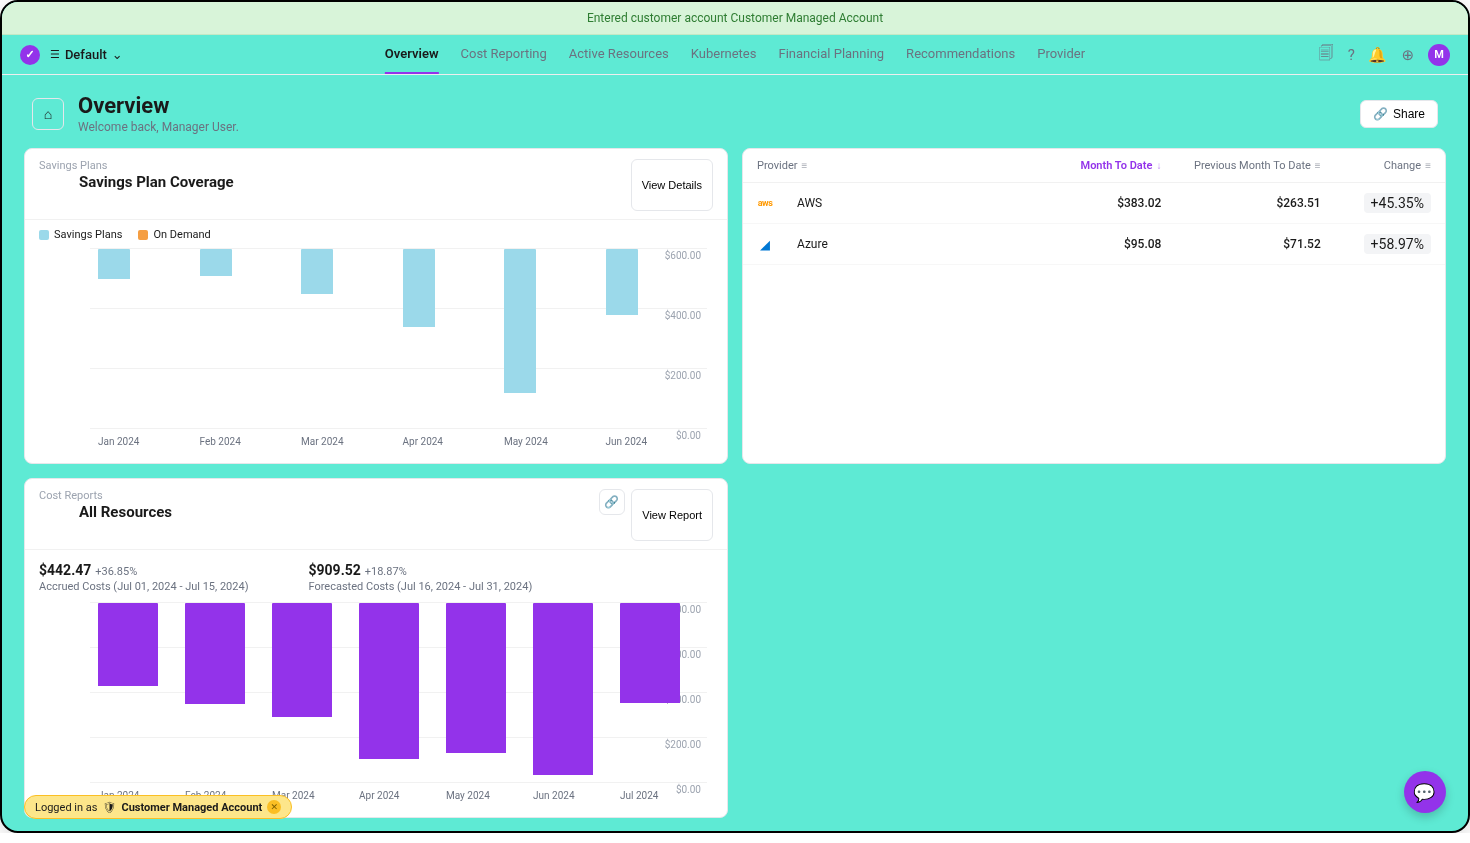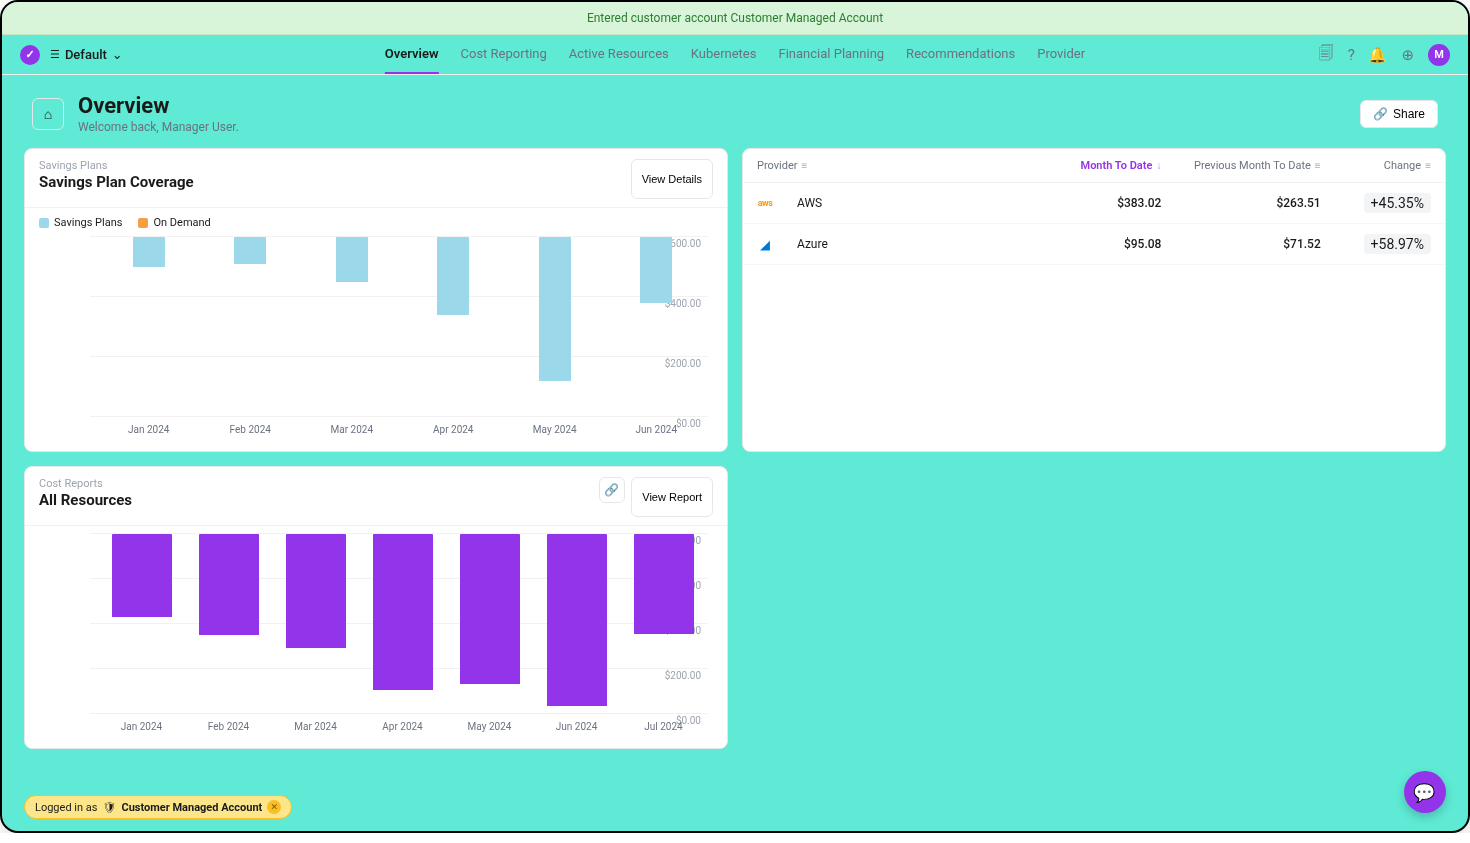--- a/index.html
+++ b/index.html
@@ -18,33 +18,33 @@
 .avatar { width: 22px; height: 22px; border-radius: 50%; background: #9333ea; color: #fff; display: flex; align-items: center; justify-content: center; font-size: 11px; font-weight: 600; cursor: pointer; }
 .page-header { display: flex; align-items: center; padding: 18px 30px 14px; }
 .home-box { width: 32px; height: 32px; border: 1px solid #e5e7eb; border-radius: 6px; display: flex; align-items: center; justify-content: center; margin-right: 14px; font-size: 14px; }
 .page-title { font-size: 22px; font-weight: 700; }
 .page-subtitle { font-size: 12px; color: #6b7280; margin-top: 2px; }
 .share-btn { margin-left: auto; border: 1px solid #e5e7eb; border-radius: 6px; padding: 6px 12px; font-size: 12px; cursor: pointer; display: flex; align-items: center; gap: 5px; background: #fff; }
 .grid { display: grid; grid-template-columns: 1fr 1fr; gap: 14px; padding: 0 22px 22px; }
 .card { border: 1px solid #e5e7eb; border-radius: 8px; background: #fff; }
 .card-head { padding: 10px 14px 8px; display: flex; align-items: flex-start; border-bottom: 1px solid #f1f1f1; }
 .eyebrow { font-size: 11px; color: #9ca3af; }
-.card-title { font-size: 15px; font-weight: 700; margin-top: 1px; }
+.card-title { font-size: 15px; font-weight: 700; margin-top: 1px; margin-left: 40px; }
 .card-actions { margin-left: auto; display: flex; gap: 6px; }
-.small-btn { border: 1px solid #e5e7eb; border-radius: 6px; padding: 13px 10px; font-size: 11px; background: #fff; cursor: pointer; }
+.small-btn { border: 1px solid #e5e7eb; border-radius: 6px; padding: 19px 10px; font-size: 11px; background: #fff; cursor: pointer; }
 .icon-btn { border: 1px solid #e5e7eb; border-radius: 6px; width: 26px; height: 26px; display: flex; align-items: center; justify-content: center; background: #fff; cursor: pointer; font-size: 12px; }
 .legend { padding: 8px 14px 0; display: flex; gap: 16px; font-size: 11px; }
 .legend-item { display: flex; align-items: center; gap: 5px; }
 .swatch { width: 10px; height: 10px; border-radius: 2px; }
 .chart { padding: 8px 14px 14px; }
 .chart-plot { position: relative; height: 200px; border-left: 1px solid transparent; }
 .y-tick { position: absolute; right: 12px; font-size: 10px; color: #9ca3af; transform: translateY(50%); }
 .grid-line { position: absolute; left: 50px; right: 6px; height: 1px; background: #f1f1f1; }
 .bars { position: absolute; left: 58px; right: 6px; top: 0; bottom: 20px; display: flex; align-items: flex-end; justify-content: space-around; gap: 0; }
-.bar-col { flex: 1; display: flex; flex-direction: column; align-items: center; height: 100%; position: relative; }
+.bar-col { flex: 1; display: flex; flex-direction: column; height: 100%; position: relative; }
 .bar { width: 32px; border-radius: 1px 1px 0 0; }
 .x-label { position: absolute; bottom: -18px; font-size: 10px; color: #6b7280; white-space: nowrap; }
 .chart2 .bar { width: 60px; }
 .provider-head { display: grid; grid-template-columns: 2fr 1.3fr 1.3fr 0.9fr; padding: 10px 14px; font-size: 11px; color: #6b7280; border-bottom: 1px solid #f1f1f1; }
 .provider-head .col { display: flex; align-items: center; gap: 4px; cursor: pointer; }
 .provider-head .col.right { justify-content: flex-end; }
 .provider-head .active-sort { color: #9333ea; font-weight: 600; }
 .provider-row { display: grid; grid-template-columns: 2fr 1.3fr 1.3fr 0.9fr; padding: 10px 14px; font-size: 12px; border-bottom: 1px solid #f7f7f7; align-items: center; }
 .provider-name { display: flex; align-items: center; gap: 24px; }
 .prov-logo { width: 16px; height: 14px; display: flex; align-items: center; justify-content: center; font-size: 9px; border-radius: 2px; }
@@ -211,20 +211,30 @@
       <div class="card-head">
         <div>
           <div class="eyebrow">Cost Reports</div>
           <div class="card-title">All Resources</div>
         </div>
         <div class="card-actions">
           <button class="icon-btn">🔗</button>
           <button class="small-btn">View Report</button>
         </div>
       </div>
+      <div class="stats-row" id="stats">
+          <div>
+            <div><span class="stat-val">$442.47</span><span class="stat-delta">+36.85%</span></div>
+  <div class="stat-sub">Accrued Costs (Jul 01, 2024 - Jul 15, 2024)</div>
+          </div>
+          <div>
+            <div><span class="stat-val">$909.52</span><span class="stat-delta">+18.87%</span></div>
+  <div class="stat-sub">Forecasted Costs (Jul 16, 2024 - Jul 31, 2024)</div>
+          </div>
+        </div>
       <div class="chart chart2">
         <div class="chart-plot" id="chart1">
             <div class="y-tick" style="bottom: 14px;">$0.00</div>
             <div class="grid-line" style="bottom: 20px;"></div>
             <div class="y-tick" style="bottom: 59px;">$200.00</div>
             <div class="grid-line" style="bottom: 65px;"></div>
             <div class="y-tick" style="bottom: 104px;">$400.00</div>
             <div class="grid-line" style="bottom: 110px;"></div>
             <div class="y-tick" style="bottom: 149px;">$600.00</div>
             <div class="grid-line" style="bottom: 155px;"></div>

